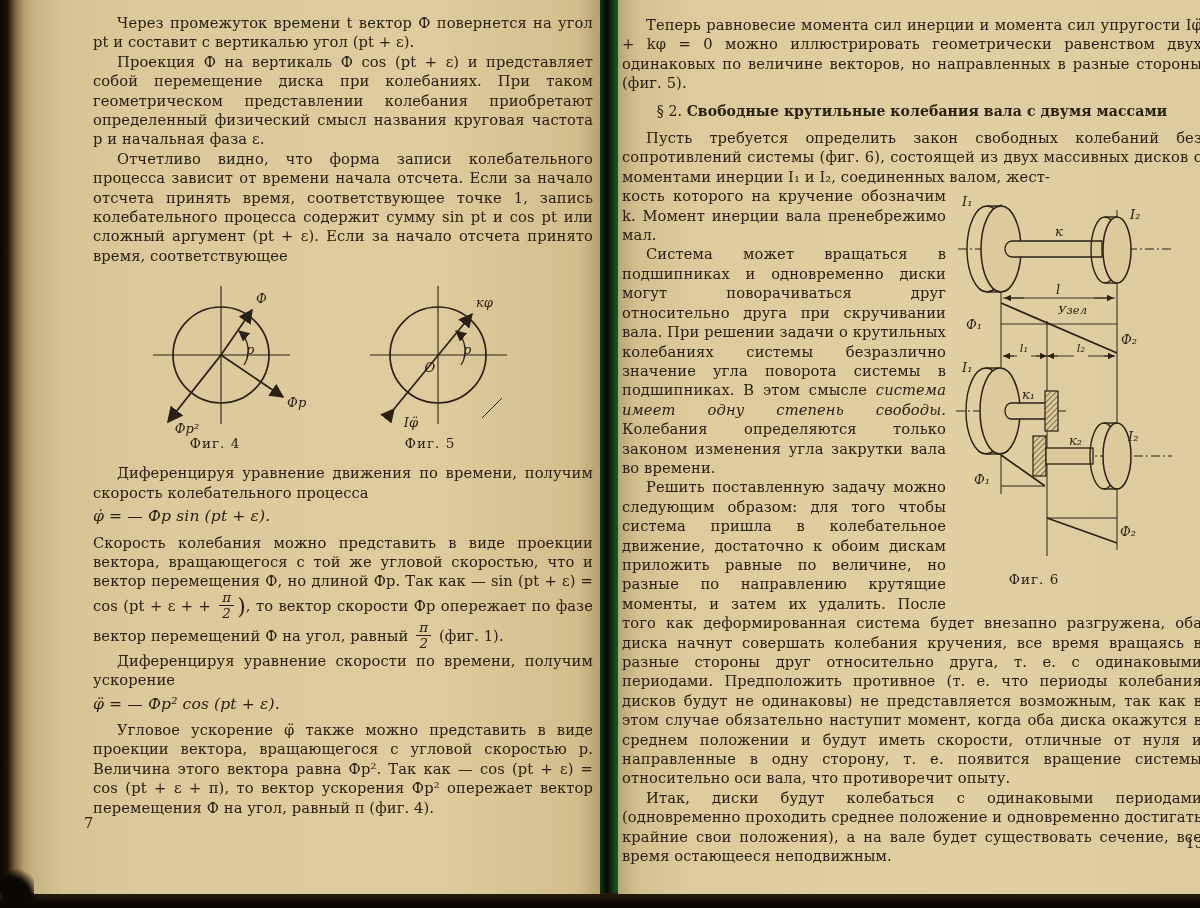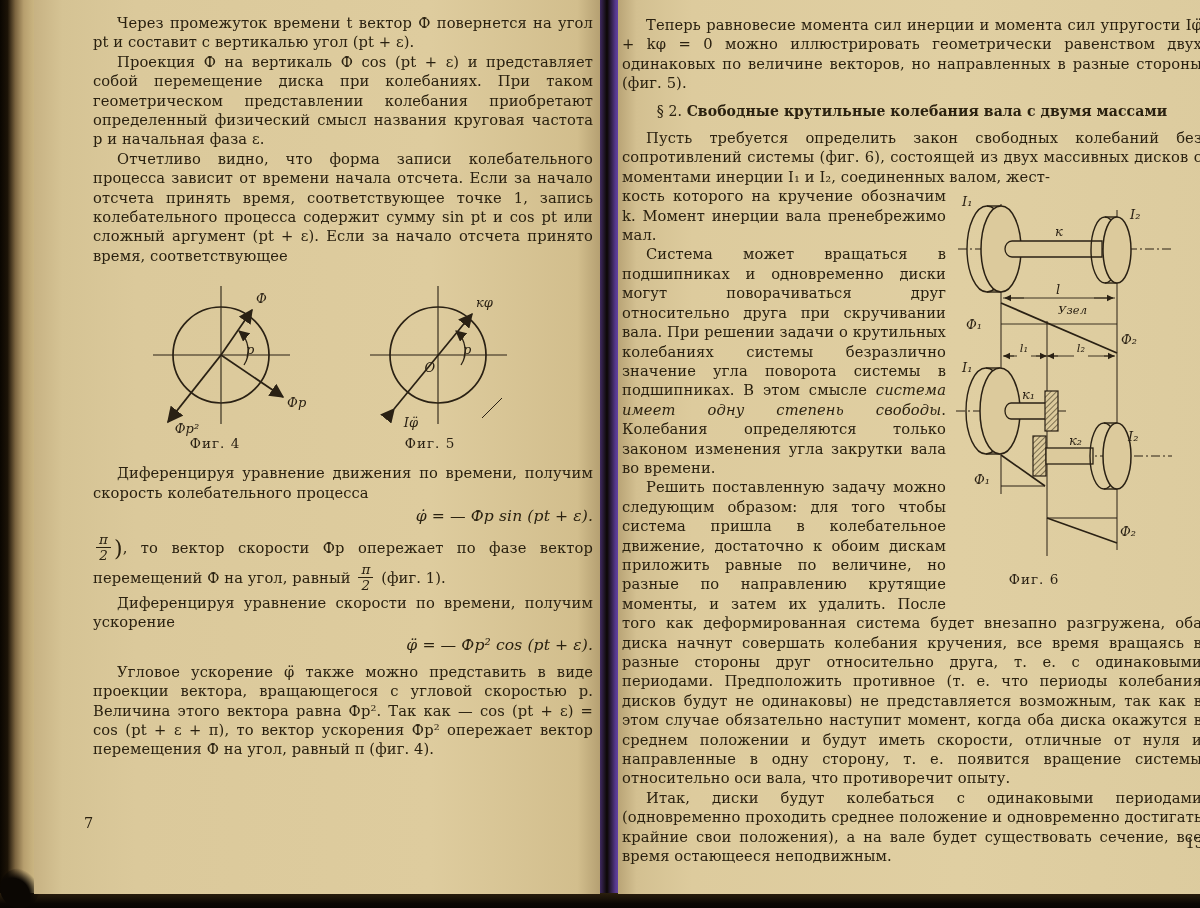--- a/index.html
+++ b/index.html
@@ -1,16 +1,16 @@
 <!DOCTYPE html>
 <html><head>
 <meta charset="utf-8">
 <style>
   html,body{margin:0;padding:0;background:#0e0a05;}
-  .book{position:relative;width:1200px;height:908px;overflow:hidden;background:#8b5cf6;
+  .book{position:relative;width:1200px;height:908px;overflow:hidden;background:#15803d;
         font-family:"DejaVu Serif", serif;color:#2a2110;}
   .edge-left{position:absolute;left:0;top:0;width:34px;height:894px;
     background:linear-gradient(90deg,#0a0601 0,#1c1307 22%,#7c6540 45%,#b79f6e 70%,#cab581 100%);}
   .page{position:absolute;top:0;height:894px;}
   .page.left{left:34px;width:566px;
     background:linear-gradient(90deg,#c7b283 0,#d5c394 5%,#dbc99b 18%,#decc9e 70%,#d2be8d 96%,#b5a072 100%);}
   .page.right{left:618px;width:582px;
     background:linear-gradient(90deg,#b9a476 0,#d3c091 3%,#ddcb9d 12%,#e0cfa2 55%,#dccb9e 100%);padding-left:36px;}
   .gutter{position:absolute;left:588px;top:0;width:38px;height:894px;
     background:linear-gradient(90deg,rgba(18,11,4,0) 0,rgba(18,11,4,.55) 28%,#0b0703 50%,rgba(18,11,4,.45) 72%,rgba(18,11,4,0) 100%);}
@@ -18,21 +18,21 @@
     background:linear-gradient(180deg,#2b1f0e 0,#0b0703 70%,#080502 100%);}
   .corner-blot{position:absolute;left:0;top:868px;width:40px;height:40px;border-radius:50%;
     background:radial-gradient(circle at 30% 70%,#0b0703 0 45%,rgba(11,7,3,0) 72%);}
 
   .lp-text{position:absolute;left:59px;right:7px;top:0;padding-top:13px;
     font-size:14.7px;line-height:19.4px;text-align:justify;letter-spacing:.1px;}
   .rp-text{position:absolute;left:4px;right:34px;top:0;padding-top:15px;
     font-size:14.7px;line-height:19.4px;text-align:justify;letter-spacing:.1px;}
   p{margin:0;}
   p.ind{text-indent:24px;}
-  .formula{text-align:right;font-style:italic;font-size:15.6px;margin:5px 0 6px;}
+  .formula{text-align:left;font-style:italic;font-size:15.6px;margin:5px 0 6px;}
   .sec-head{margin:9px 0 7px;font-size:14px;text-align:center;text-indent:0;}
   .sec-head .t{font-weight:bold;}
   .frac{display:inline-block;vertical-align:-0.55em;text-align:center;line-height:1;
         font-style:italic;margin:0 3px;font-size:13.5px;}
   .frac .num{display:block;border-bottom:1px solid #2a2110;padding:0 3px 1px;}
   .frac .den{display:block;padding-top:1px;}
   .big-paren{font-size:22px;vertical-align:-3px;}
   .figrow{margin:5px 0 9px;}
   .fig6wrap{float:right;width:248px;height:404px;margin:2px 0 4px 8px;}
   .pagenum{position:absolute;font-size:14.5px;}
@@ -94,20 +94,21 @@
             <text x="337" y="102" text-anchor="middle">О</text>
             <text x="318" y="157" text-anchor="middle">Iφ̈</text>
             <text class="cap" x="337" y="178" text-anchor="middle">Фиг. 5</text>
           </g>
         </svg>
       </div>
 
       <p class="ind">Диференцируя уравнение движения по времени, получим скорость колебательного процесса</p>
       <div class="formula">φ̇ = — Фp sin (pt + ε).</div>
       <p>
+        <span>Скорость колебания можно представить в виде проекции вектора, вращающегося с той же угловой скоростью, что и вектор перемещения Ф, но длиной Фр. Так как — sin (pt + ε) = cos (pt + ε + +</span>
         <span class="frac"><span class="num">π</span><span class="den">2</span></span><span class="big-paren">)</span><span>, то вектор скорости Фр опережает по фазе вектор перемещений Ф на угол, равный</span>
         <span class="frac"><span class="num">π</span><span class="den">2</span></span>
         <span>(фиг. 1).</span>
       </p>
       <p class="ind">Диференцируя уравнение скорости по времени, получим ускорение</p>
       <div class="formula">φ̈ = — Фp² cos (pt + ε).</div>
       <p class="ind">Угловое ускорение φ̈ также можно представить в виде проекции вектора, вращающегося с угловой скоростью p. Величина этого вектора равна Фp². Так как — cos (pt + ε) = cos (pt + ε + π), то вектор ускорения Фр² опережает вектор перемещения Ф на угол, равный π (фиг. 4).</p>
     </div>
     <div class="pagenum pn-left">7</div>
   </div>

